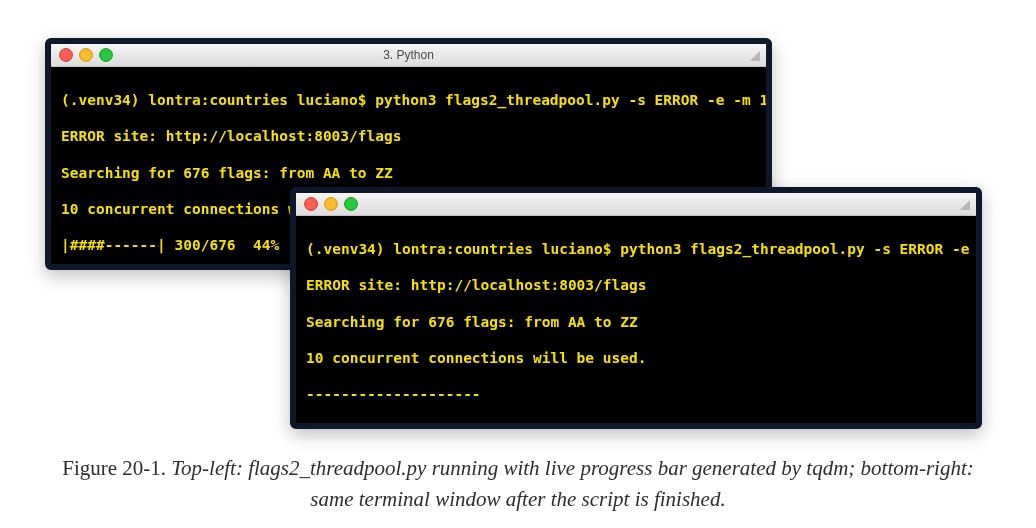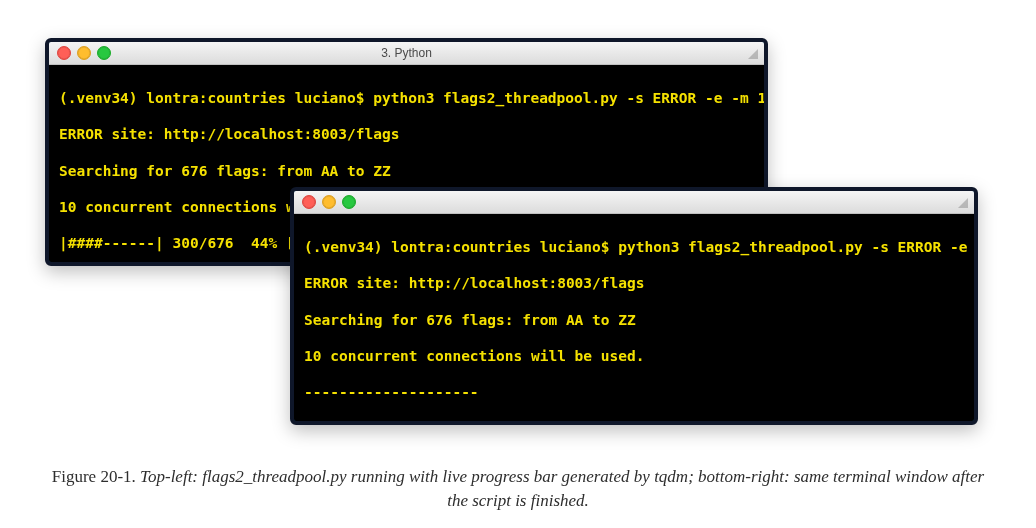--- a/index.html
+++ b/index.html
@@ -11,21 +11,21 @@
     font-family: Georgia, "Times New Roman", serif;
     overflow: hidden;
   }
   .stage {
     position: relative;
     width: 1036px;
     height: 528px;
   }
   .term-window {
     position: absolute;
-    border: 4px solid #0f172a;
+    border: 6px solid #0f172a;
     border-radius: 6px;
     box-shadow: 0 6px 18px rgba(0,0,0,0.25);
     background: #0c4a6e;
     overflow: hidden;
   }
   .titlebar {
     height: 22px;
     background: linear-gradient(#f5f5f5, #dcdcdc);
     border-bottom: 1px solid #c0c0c0;
     display: flex;
@@ -110,21 +110,21 @@
   #window-bash .term-body {
     height: 210px;
   }
   .caption {
     position: absolute;
     left: 0;
     right: 0;
     bottom: 14px;
     padding: 0 40px;
     text-align: center;
-    font-size: 17px;
+    font-size: 21px;
     color: #2e2e2e;
     font-style: italic;
     line-height: 1.45;
     font-family: Georgia, "Times New Roman", serif;
   }
   .caption .fig-label {
     font-style: normal;
   }
 </style>
 </head>

